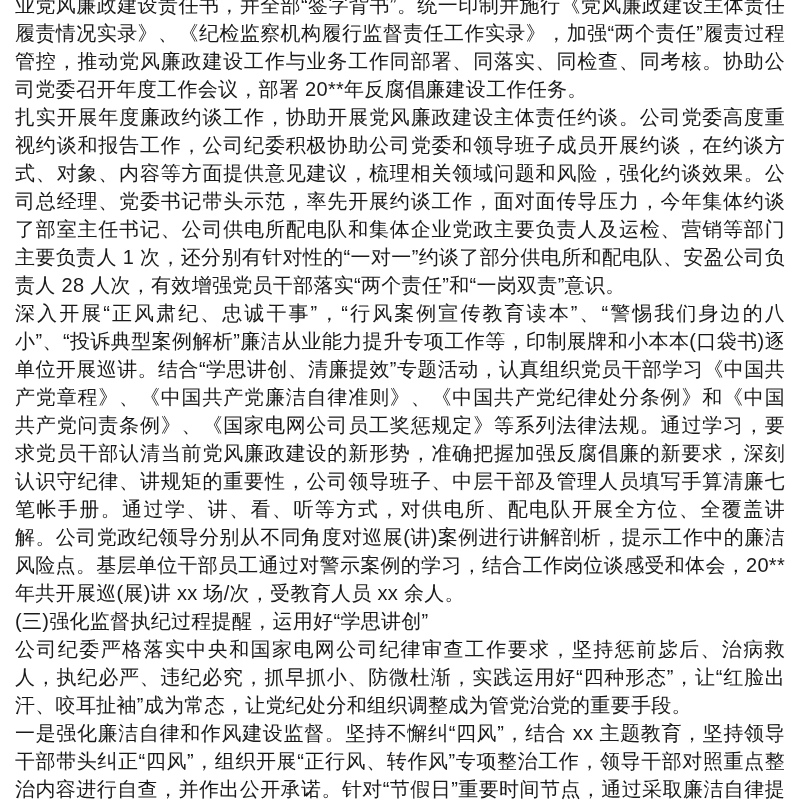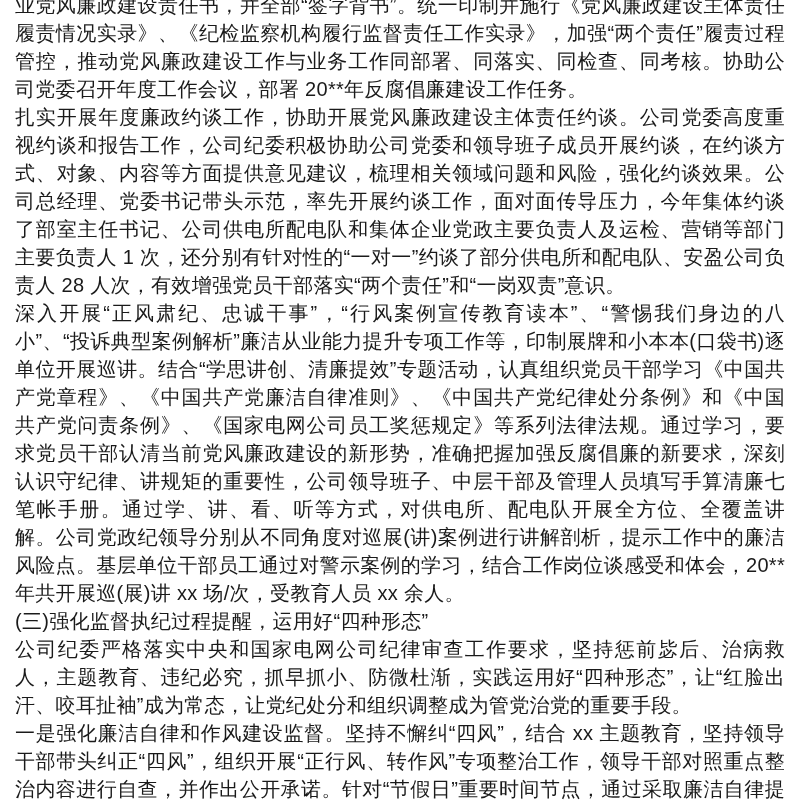--- a/index.html
+++ b/index.html
@@ -26,16 +26,16 @@
     text-align-last: left;
   }
 </style>
 </head>
 <body>
 
 <div class="doc">
   <p>业党风廉政建设责任书，并全部“签字背书”。统一印制并施行《党风廉政建设主体责任履责情况实录》、《纪检监察机构履行监督责任工作实录》，加强“两个责任”履责过程管控，推动党风廉政建设工作与业务工作同部署、同落实、同检查、同考核。协助公司党委召开年度工作会议，部署 20**年反腐倡廉建设工作任务。</p>
   <p>扎实开展年度廉政约谈工作，协助开展党风廉政建设主体责任约谈。公司党委高度重视约谈和报告工作，公司纪委积极协助公司党委和领导班子成员开展约谈，在约谈方式、对象、内容等方面提供意见建议，梳理相关领域问题和风险，强化约谈效果。公司总经理、党委书记带头示范，率先开展约谈工作，面对面传导压力，今年集体约谈了部室主任书记、公司供电所配电队和集体企业党政主要负责人及运检、营销等部门主要负责人 1 次，还分别有针对性的“一对一”约谈了部分供电所和配电队、安盈公司负责人 28 人次，有效增强党员干部落实“两个责任”和“一岗双责”意识。</p>
   <p>深入开展“正风肃纪、忠诚干事”，“行风案例宣传教育读本”、“警惕我们身边的八小”、“投诉典型案例解析”廉洁从业能力提升专项工作等，印制展牌和小本本(口袋书)逐单位开展巡讲。结合“学思讲创、清廉提效”专题活动，认真组织党员干部学习《中国共产党章程》、《中国共产党廉洁自律准则》、《中国共产党纪律处分条例》和《中国共产党问责条例》、《国家电网公司员工奖惩规定》等系列法律法规。通过学习，要求党员干部认清当前党风廉政建设的新形势，准确把握加强反腐倡廉的新要求，深刻认识守纪律、讲规矩的重要性，公司领导班子、中层干部及管理人员填写手算清廉七笔帐手册。通过学、讲、看、听等方式，对供电所、配电队开展全方位、全覆盖讲解。公司党政纪领导分别从不同角度对巡展(讲)案例进行讲解剖析，提示工作中的廉洁风险点。基层单位干部员工通过对警示案例的学习，结合工作岗位谈感受和体会，20**年共开展巡(展)讲 xx 场/次，受教育人员 xx 余人。</p>
-  <p>(三)强化监督执纪过程提醒，运用好“四种形态”</p>
-  <p>公司纪委严格落实中央和国家电网公司纪律审查工作要求，坚持惩前毖后、治病救人，主题教育、违纪必究，抓早抓小、防微杜渐，实践运用好“四种形态”，让“红脸出汗、咬耳扯袖”成为常态，让党纪处分和组织调整成为管党治党的重要手段。</p>
+  <p>(三)强化监督执纪过程提醒，运用好“学思讲创”</p>
+  <p>公司纪委严格落实中央和国家电网公司纪律审查工作要求，坚持惩前毖后、治病救人，执纪必严、违纪必究，抓早抓小、防微杜渐，实践运用好“四种形态”，让“红脸出汗、咬耳扯袖”成为常态，让党纪处分和组织调整成为管党治党的重要手段。</p>
   <p>一是强化廉洁自律和作风建设监督。坚持不懈纠“四风”，结合 xx 主题教育，坚持领导干部带头纠正“四风”，组织开展“正行风、转作风”专项整治工作，领导干部对照重点整治内容进行自查，并作出公开承诺。针对“节假日”重要时间节点，通过采取廉洁自律提醒、典型案件通</p>
 </div>
 
 </body></html>

